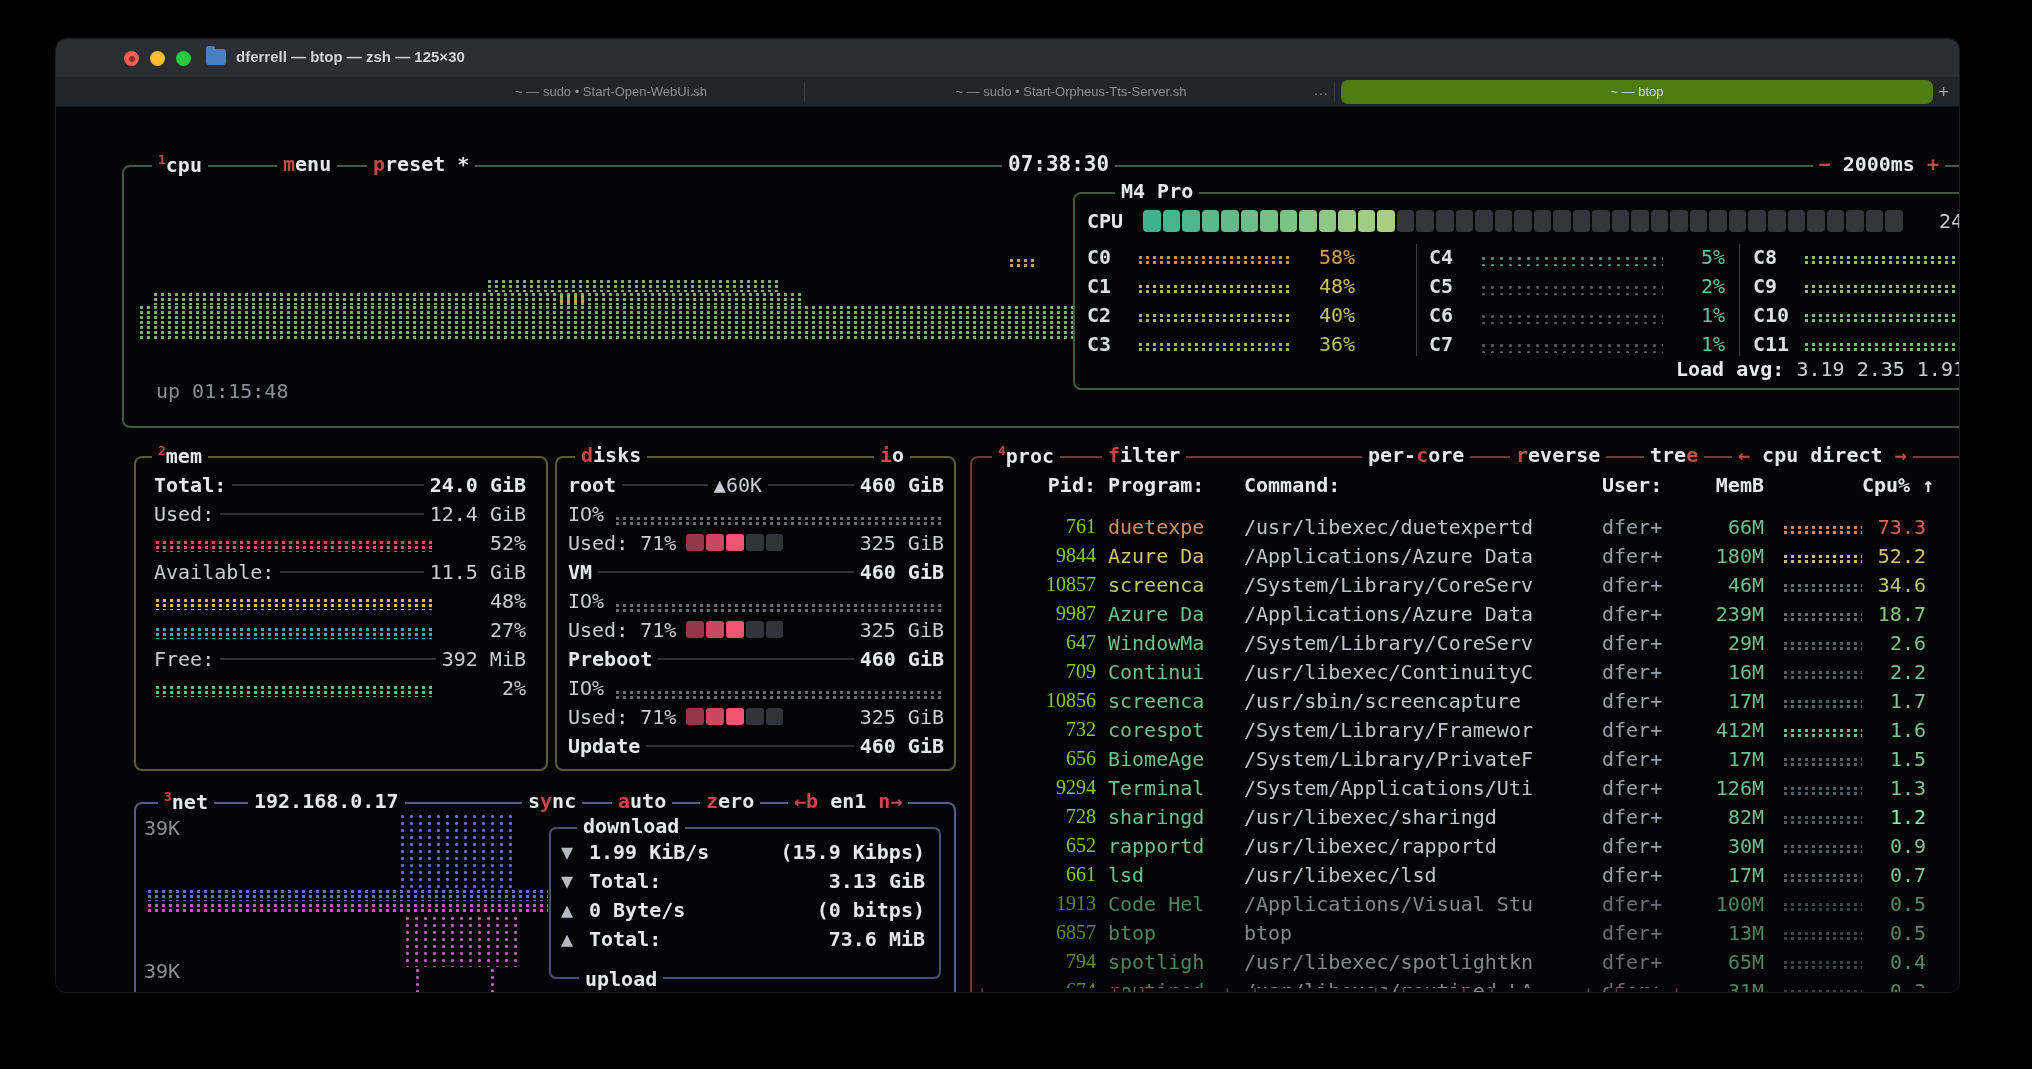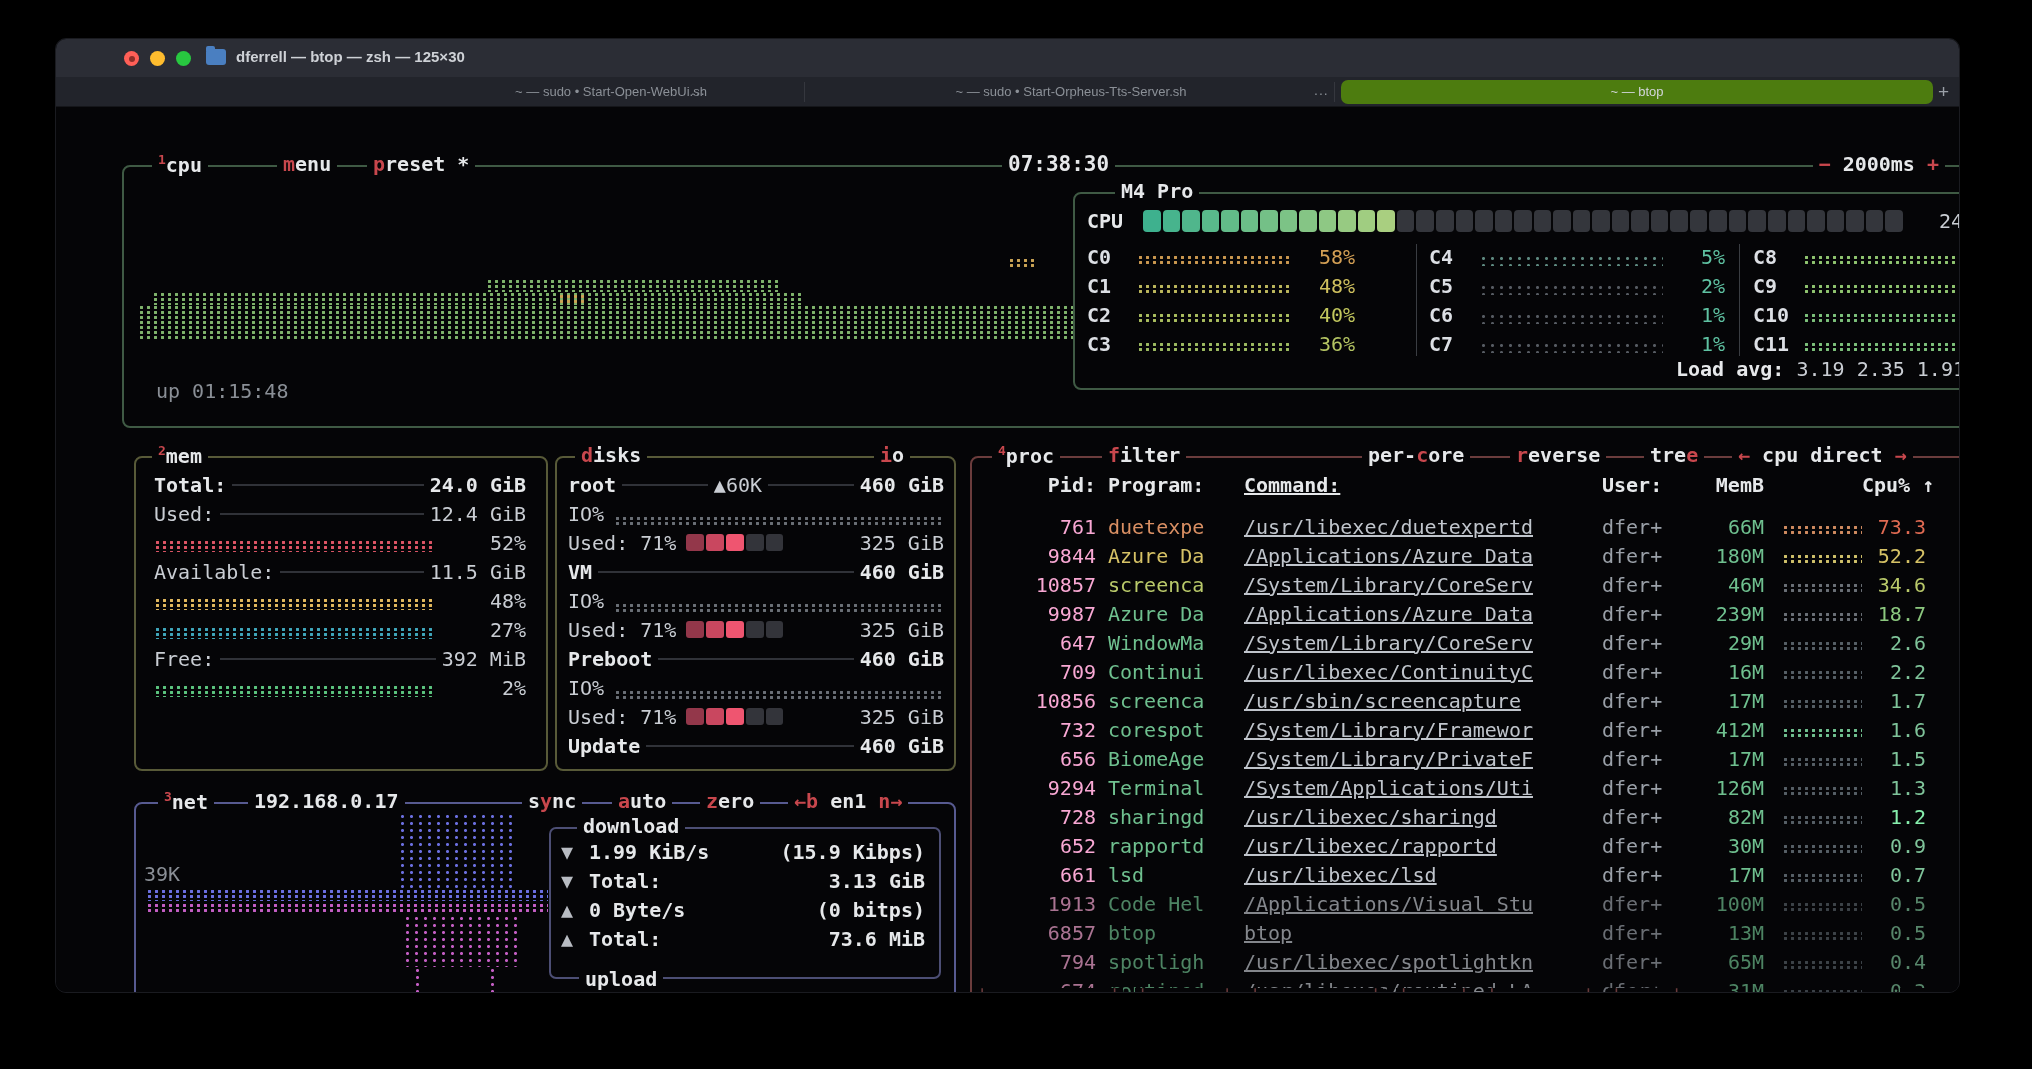--- a/index.html
+++ b/index.html
@@ -25,21 +25,21 @@
   #tab-active .tab-label{position:absolute;left:0;width:100%;text-align:center;top:4px;color:#d3d6db;}
   #new-tab{position:absolute;right:10px;top:4px;font-size:19px;color:#9ba0a8;}
 
   
   #term{position:absolute;left:0;top:69px;width:100%;height:886px;background:#050507;font-family:"DejaVu Sans Mono",monospace;font-size:20px;color:#c9cdd3;}
   .box{position:absolute;border:2px solid;border-radius:8px;}
   .btitle{position:absolute;top:-15px;background:#050507;padding:0 6px;white-space:nowrap;font-weight:bold;color:#e6e8ea;}
   .red{color:#c8474d;}
   .wb{color:#e6e8ea;font-weight:bold;}
   .gray{color:#9aa0a8;}
-  .dgray{color:#8a8f96;margin-top:46px;}
+  .dgray{color:#8a8f96;}
   .sup{font-size:13px;vertical-align:8px;font-weight:bold;color:#c8474d;}
   .dots{background-image:radial-gradient(circle,var(--c) 1.4px,transparent 1.7px);background-size:7px 5px;}
   .dots-sparse{background-image:radial-gradient(circle,var(--c) 1.3px,transparent 1.6px);background-size:9px 7px;}
   .row29{height:29px;display:flex;align-items:center;white-space:nowrap;}
   .rule{flex:1;height:0;border-top:2px solid #303238;margin:0 6px;}
 
   
   #cpu-box{left:66px;top:57px;width:1865px;height:263px;border-color:#3f5a44;}
   #uptime{position:absolute;left:32px;top:212px;color:#8a8f96;}
   .gstrip{position:absolute;}
@@ -84,27 +84,27 @@
   .net-row .nval{flex:1;text-align:right;}
   #net-rows{position:absolute;left:0;top:8px;width:100%;}
 
   
   #proc-box{left:914px;top:348px;width:1017px;height:549px;border-color:#6b3c3c;}
   #proc-head,#proc-rows{position:absolute;left:14px;width:962px;}
   #proc-head{top:12px;}
   .prow{height:29px;display:flex;align-items:center;white-space:nowrap;}
   .c-pid{width:110px;text-align:right;margin-right:12px;}
   .c-prog{width:128px;margin-right:8px;}
-  .c-cmd{width:350px;margin-right:8px;overflow:hidden;text-decoration:underline;}
+  .c-cmd{width:350px;margin-right:8px;overflow:hidden;}
   .c-user{width:76px;color:#9aa0a8;}
   .c-mem{width:86px;text-align:right;color:#6fc08f;}
   .c-meter{width:80px;height:11px;margin:8px 0 0 18px;}
   .c-cpu{width:64px;text-align:right;}
   #proc-rows{top:54px;}
-  #proc-rows .c-pid{color:#f9a8d4;}
+  #proc-rows .c-pid{color:#84cc16;font-family:Liberation Serif, serif;}
   #proc-rows .c-cmd{color:#c0c5cc;}
   .dim{opacity:.68;}
 
   
   #footer{position:absolute;left:918px;top:880px;width:1010px;height:32px;font-family:"DejaVu Sans Mono",monospace;font-size:20px;white-space:nowrap;}
   #footer .grp{background:#050507;padding:0 2px;}
   .sep{color:#6b3c3c;}
   #proc-count{position:absolute;right:16px;top:0;background:#050507;padding:0 4px;font-weight:bold;color:#e6e8ea;}
 </style>
 </head>

